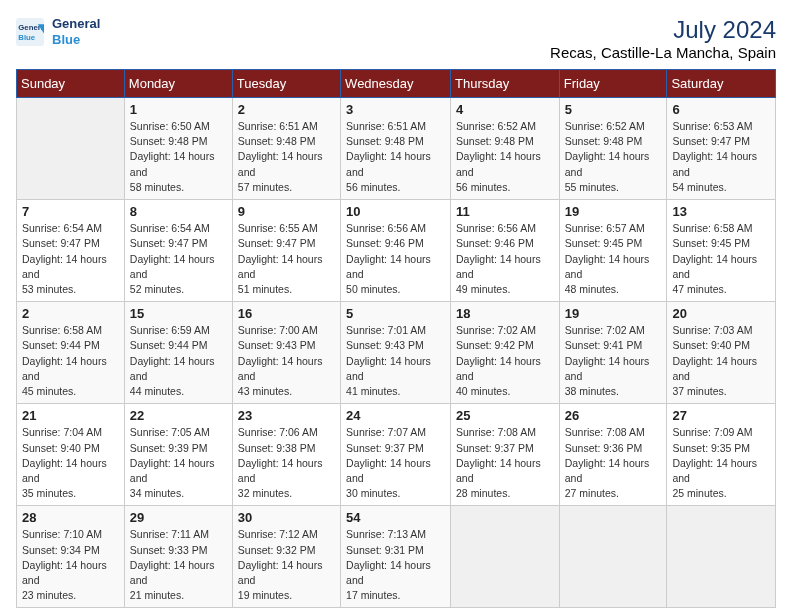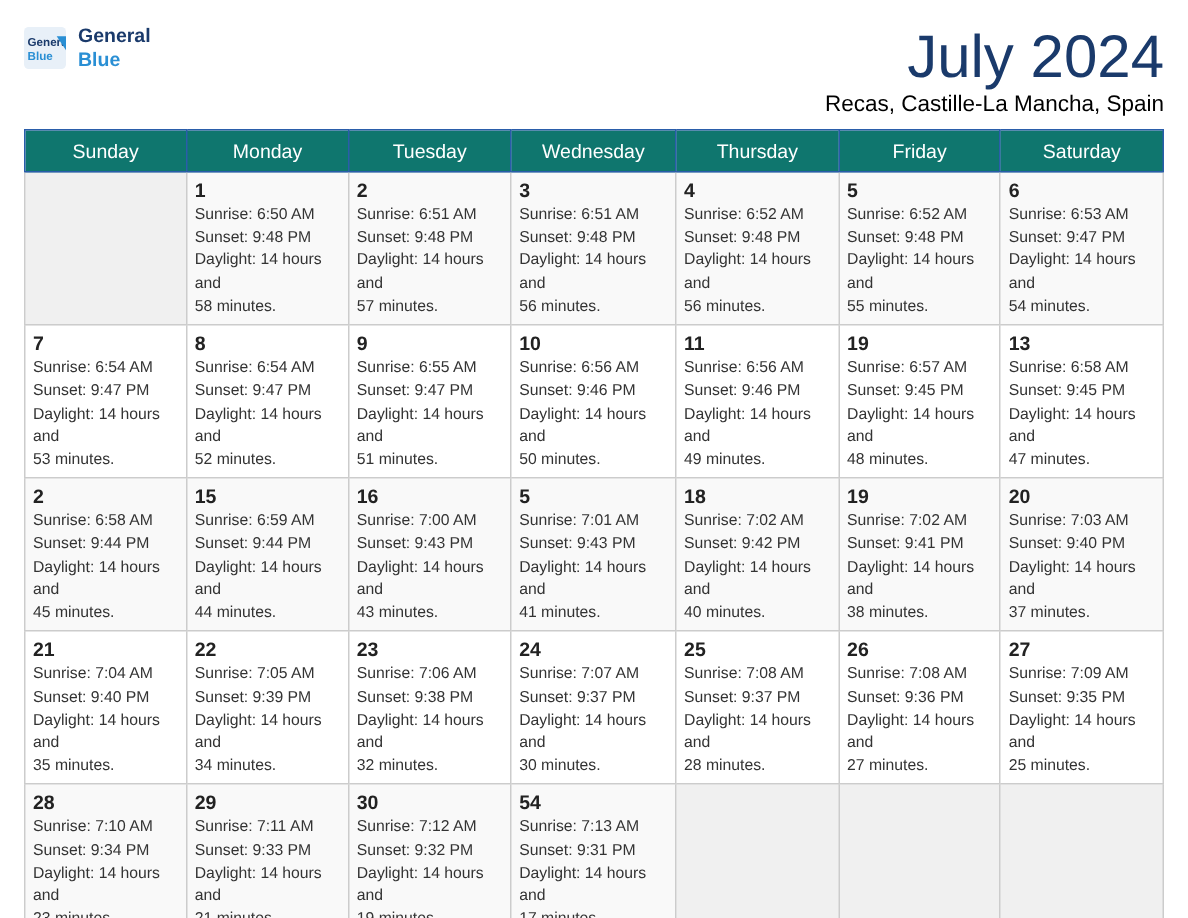--- a/index.html
+++ b/index.html
@@ -22,38 +22,38 @@
       gap: 4px;
     }
     .logo-icon {
       width: 28px;
       height: 28px;
     }
     .title-block {
       text-align: right;
     }
     .month-title {
-      font-size: 40px;
+      font-size: 24px;
       color: #1a3a6b;
       font-weight: normal;
     }
     .subtitle {
       font-size: 15px;
       color: #000000;
     }
     table {
       width: 100%;
       border-collapse: collapse;
       font-size: 11px;
     }
     thead tr th {
-      background-color: #0f766e;
+      background-color: #7f1d1d;
       color: #fff;
       padding: 6px 4px;
-      text-align: center;
+      text-align: left;
       font-size: 13px;
       font-weight: normal;
       border: 1px solid #2a5daa;
     }
     tbody tr td {
       border: 1px solid #ccc;
       vertical-align: top;
       padding: 4px 5px;
       height: 80px;
       width: 113px;

